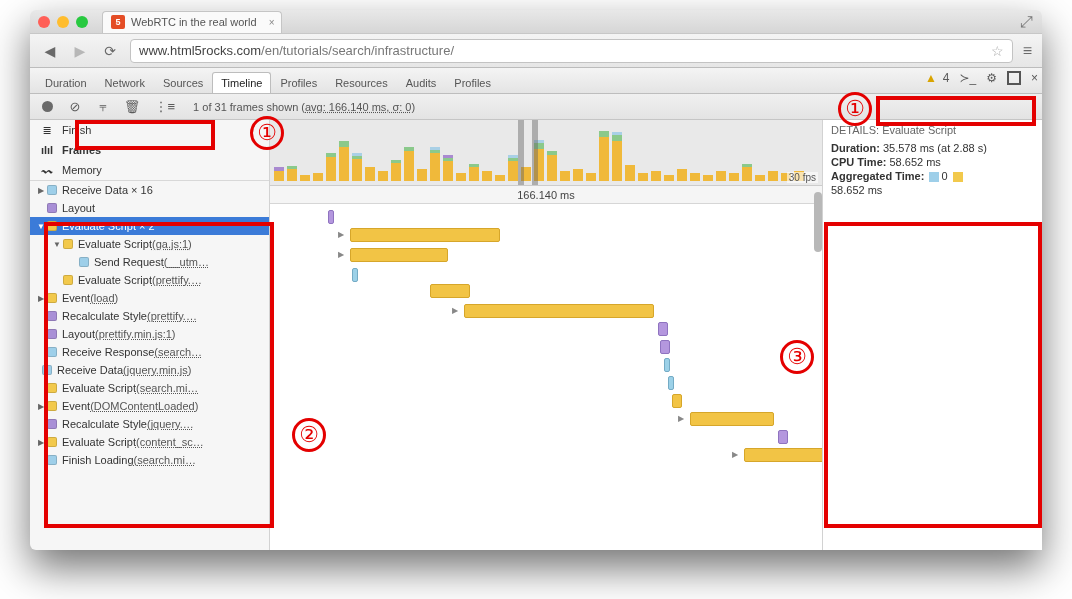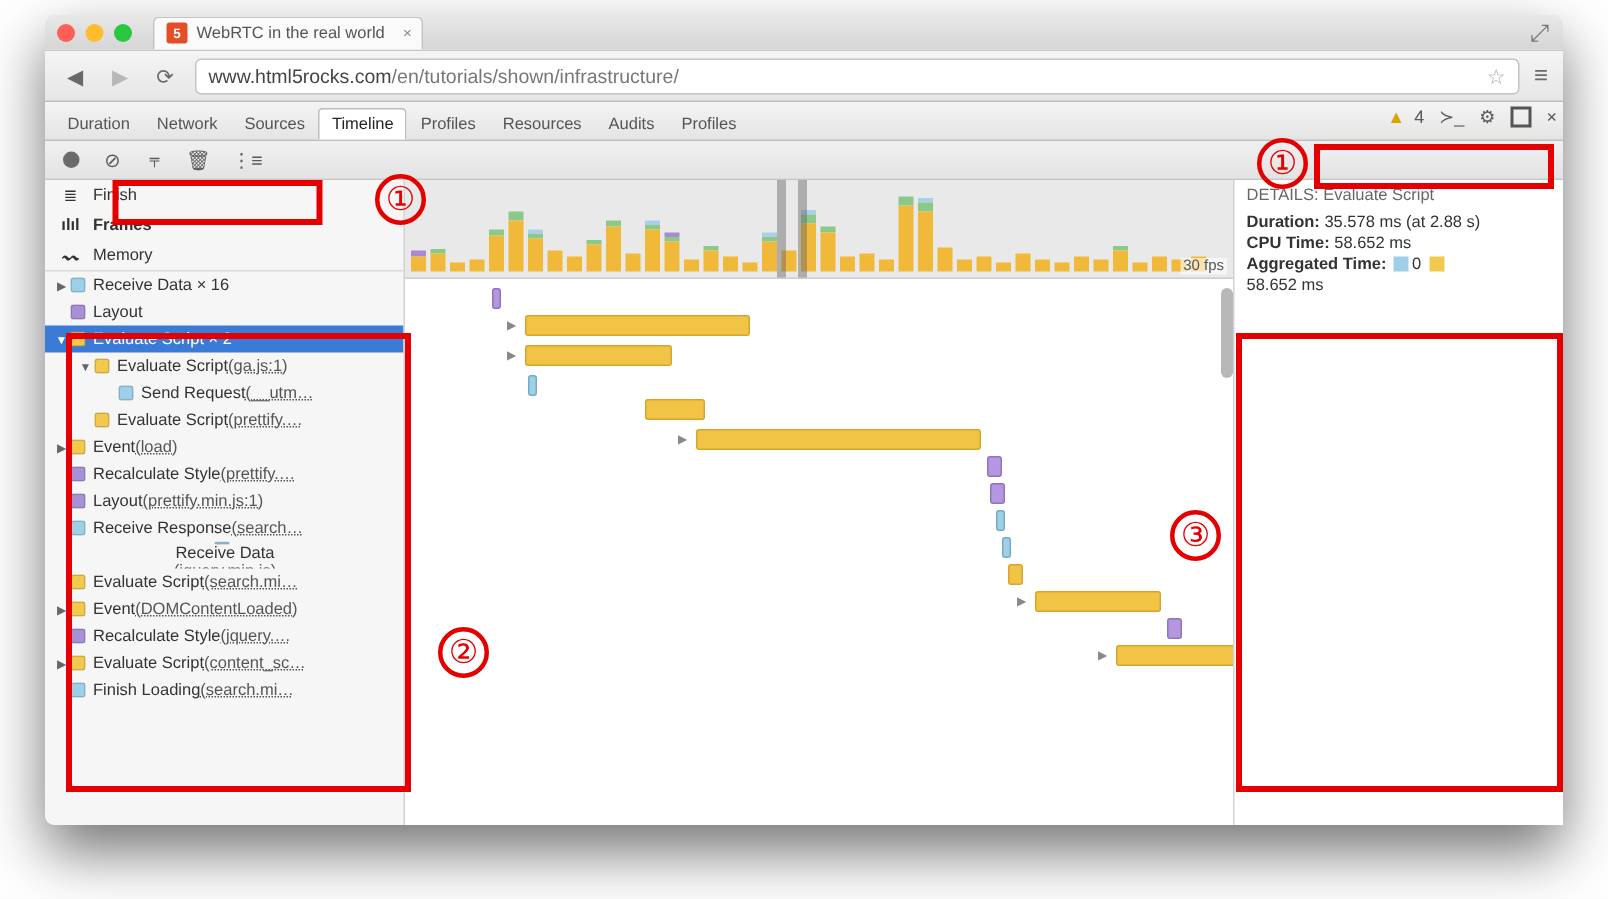--- a/index.html
+++ b/index.html
@@ -111,21 +111,21 @@
     </div>
     <div class="fs">⤢</div>
   </div>
 
   <div class="urlbar">
     <div class="nav-ico">◀</div>
     <div class="nav-ico" style="opacity:.4">▶</div>
     <div class="nav-ico">⟳</div>
     <div class="url-in">
       <span>www.html5rocks.com</span>
-        <span class="url-gray">/en/tutorials/shown/infrastructure/</span>
+        <span class="url-gray">/en/tutorials/search/infrastructure/</span>
       <span class="star">☆</span>
     </div>
     <div class="menu-ico">≡</div>
   </div>
 
   <div class="dttabs">
     <div class="dttab">Duration</div>
       <div class="dttab">Network</div>
       <div class="dttab">Sources</div>
       <div class="dttab sel">Timeline</div>
@@ -144,20 +144,23 @@
   </div>
 
   <div class="toolbar2">
     <span class="tb-ico">
         <span class="dot"></span>
       </span>
     <span class="tb-ico">⊘</span>
     <span class="tb-ico">⫧</span>
     <span class="tb-ico">🗑</span>
     <span class="tb-ico">⋮≡</span>
+    <span class="status">
+      <span>1 of 31 frames shown (</span><u>avg: 166.140 ms, σ: 0</u><span>)</span>
+    </span>
   </div>
 
   <div class="main">
 
     <div class="left">
       <div class="modes" id="modes-slot">
           <div class="mode">
             <span class="mode-ico">≣</span>
             <span>Finish</span>
           </div>
@@ -174,21 +177,21 @@
           <div class="row" style="padding-left: 6px;"><span class="tri">▶</span><span class="sw sw-blue"></span>Receive Data × 16</div>
           <div class="row" style="padding-left: 6px;"><span class="tri"></span><span class="sw sw-purple"></span>Layout</div>
           <div class="row sel" style="padding-left: 6px;"><span class="tri">▼</span><span class="sw sw-yellow"></span>Evaluate Script × 2</div>
           <div class="row" style="padding-left: 22px;"><span class="tri">▼</span><span class="sw sw-yellow"></span>Evaluate Script <span class="dash-under">(ga.js:1)</span></div>
           <div class="row" style="padding-left: 38px;"><span class="tri"></span><span class="sw sw-blue"></span>Send Request <span class="dash-under">(__utm…</span></div>
           <div class="row" style="padding-left: 22px;"><span class="tri"></span><span class="sw sw-yellow"></span>Evaluate Script <span class="dash-under">(prettify.…</span></div>
           <div class="row" style="padding-left: 6px;"><span class="tri">▶</span><span class="sw sw-yellow"></span>Event <span class="dash-under">(load)</span></div>
           <div class="row" style="padding-left: 6px;"><span class="tri"></span><span class="sw sw-purple"></span>Recalculate Style <span class="dash-under">(prettify.…</span></div>
           <div class="row" style="padding-left: 6px;"><span class="tri"></span><span class="sw sw-purple"></span>Layout <span class="dash-under">(prettify.min.js:1)</span></div>
           <div class="row" style="padding-left: 6px;"><span class="tri"></span><span class="sw sw-blue"></span>Receive Response <span class="dash-under">(search…</span></div>
-          <div class="row" style="padding-left: 1px; flex-direction: column;"><span class="tri"></span><span class="sw sw-blue"></span>Receive Data <span class="dash-under">(jquery.min.js)</span></div>
+          <div class="row" style="padding-left: 1px;"><span class="tri"></span><span class="sw sw-blue"></span>Receive Data <span class="dash-under">(jquery.min.js)</span></div>
           <div class="row" style="padding-left: 6px;"><span class="tri"></span><span class="sw sw-yellow"></span>Evaluate Script <span class="dash-under">(search.mi…</span></div>
           <div class="row" style="padding-left: 6px;"><span class="tri">▶</span><span class="sw sw-yellow"></span>Event <span class="dash-under">(DOMContentLoaded)</span></div>
           <div class="row" style="padding-left: 6px;"><span class="tri"></span><span class="sw sw-purple"></span>Recalculate Style <span class="dash-under">(jquery.…</span></div>
           <div class="row" style="padding-left: 6px;"><span class="tri">▶</span><span class="sw sw-yellow"></span>Evaluate Script <span class="dash-under">(content_sc…</span></div>
           <div class="row" style="padding-left: 6px;"><span class="tri"></span><span class="sw sw-blue"></span>Finish Loading <span class="dash-under">(search.mi…</span></div>
         </div>
     </div>
 
     <div class="center">
       <div class="ov" id="ov-slot">
@@ -334,20 +337,23 @@
           <div class="ov-bar">
             <div class="seg s-y" style="height: 10px;"></div>
           </div>
           <div class="ov-bar">
             <div class="seg s-y" style="height: 8px;"></div>
           </div>
           <div class="ov-bar">
             <div class="seg s-y" style="height: 10px;"></div>
           </div>
         </div>
+      <div class="ruler">
+        <span>166.140 ms</span>
+      </div>
       <div class="flame" id="flame-slot">
           <div class="bar bp" style="left: 58px; top: 6px; width: 6px;"></div>
           <div class="bar by" style="left: 80px; top: 24px; width: 150px;"></div>
           <div class="btri" style="left: 68px; top: 26px;">▶</div>
           <div class="bar by" style="left: 80px; top: 44px; width: 98px;"></div>
           <div class="btri" style="left: 68px; top: 46px;">▶</div>
           <div class="bar bb" style="left: 82px; top: 64px; width: 6px;"></div>
           <div class="bar by" style="left: 160px; top: 80px; width: 40px;"></div>
           <div class="bar by" style="left: 194px; top: 100px; width: 190px;"></div>
           <div class="btri" style="left: 182px; top: 102px;">▶</div>

